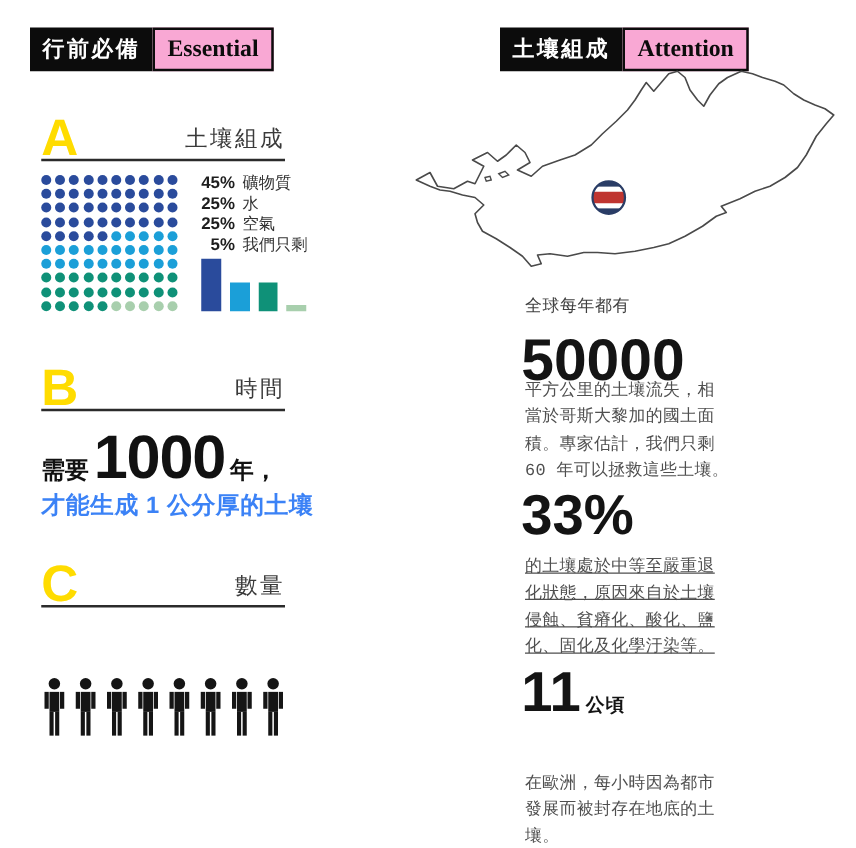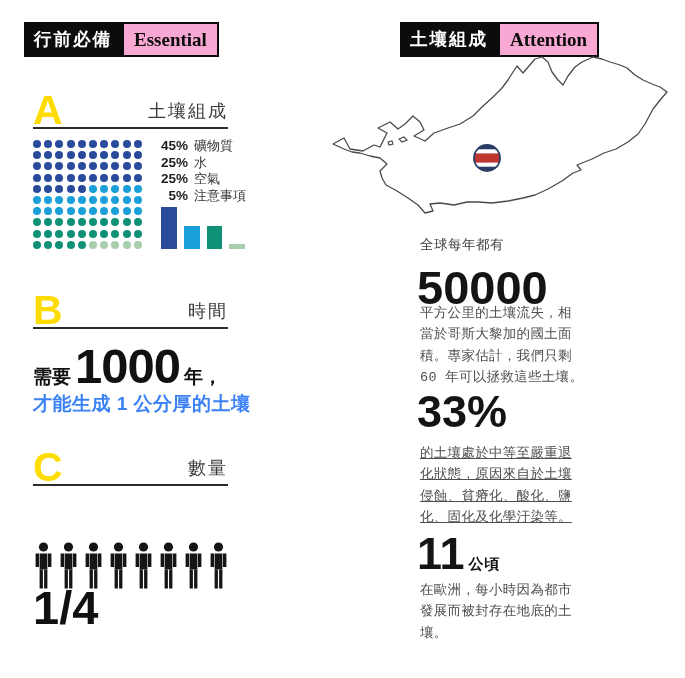--- a/index.html
+++ b/index.html
@@ -55,21 +55,21 @@
   .map-wrap{position:absolute;left:330px;top:52px;}
   .stat-intro{position:absolute;left:420px;top:236px;font-size:13.5px;color:#3f3f3f;letter-spacing:0.5px;}
   .stat-big{position:absolute;font-weight:bold;color:#141414;line-height:1;}
   .big-50000{left:417px;top:252px;font-size:47px;letter-spacing:0px;margin-top:12px;}
   .big-33{left:417px;top:389px;font-size:45px;}
   .big-11{left:417px;top:531px;font-size:45px;white-space:nowrap;}
   .big-unit{font-size:15px;font-weight:bold;margin-left:4px;letter-spacing:1px;}
   .stat-desc{position:absolute;left:420px;width:164px;font-size:13.5px;color:#4f4f4f;line-height:1.58;letter-spacing:0.3px;}
   .desc-1{top:303px;font-family:Liberation Mono, monospace;}
   .desc-2{top:442px;text-decoration:underline;}
-  .desc-3{top:579px;}
+  .desc-3{top:615px;}
 </style>
 </head>
 <body>
 
 <div id="canvas">
 
   <div class="tag-header" style="left:24px;top:22px;">
     <div class="tag-zh">行前必備</div>
     <div class="tag-en">Essential</div>
   </div>
@@ -190,21 +190,21 @@
       <div class="legend-row">
         <span class="legend-num">25%</span>
         <span class="legend-label">水</span>
       </div>
       <div class="legend-row">
         <span class="legend-num">25%</span>
         <span class="legend-label">空氣</span>
       </div>
       <div class="legend-row">
         <span class="legend-num">5%</span>
-        <span class="legend-label">注意事項</span>
+        <span class="legend-label">我們只剩</span>
       </div>
     </div>
 
   <div class="bars">
       <div class="bar" style="height: 42px; background: rgb(42, 75, 156);"></div>
       <div class="bar" style="height: 23px; background: rgb(27, 159, 216);"></div>
       <div class="bar" style="height: 23px; background: rgb(15, 145, 120);"></div>
       <div class="bar" style="height: 5px; background: rgb(168, 207, 173);"></div>
     </div>
 
@@ -282,21 +282,20 @@
       <svg class="person" viewBox="0 0 21 47">
         <circle cx="10.5" cy="5" r="4.6" fill="#151515"></circle>
         <rect x="2.6" y="11.5" width="3.4" height="13.5" fill="#151515"></rect>
         <rect x="15" y="11.5" width="3.4" height="13.5" fill="#151515"></rect>
         <rect x="6.6" y="11.5" width="7.8" height="16" fill="#151515"></rect>
         <rect x="6.6" y="27.5" width="3.3" height="19" fill="#151515"></rect>
         <rect x="11.1" y="27.5" width="3.3" height="19" fill="#151515"></rect>
       </svg>
     </div>
 
-  <div class="fraction-big">1/4</div>
 
   <div class="tag-header" style="left:400px;top:22px;">
     <div class="tag-zh">土壤組成</div>
     <div class="tag-en">Attention</div>
   </div>
 
   <div class="map-wrap">
     <svg width="340" height="187" viewBox="0 0 340 187">
       <path fill="#ffffff" stroke="#4a4a4a" stroke-width="1.3" stroke-linejoin="round" d="M3,92 L14,86 L20,97 L33,99 L44,93 L50,95 L57,81 L48,76 L60,70 L68,77 L75,72 L83,64 L90,70 L94,78 L84,84 L95,89 L104,81 L118,76 L130,72 L143,64 L152,55 L163,45 L172,36 L178,28 L183,20 L187,14 L193,21 L199,14 L205,7 L212,5 L218,10 L222,20 L228,28 L233,33 L238,24 L245,15 L252,10 L263,5 L272,7 L280,10 L290,13 L297,16 L305,23 L313,28 L322,32 L330,35 L337,40 L331,47 L323,57 L315,72 L308,82 L298,90 L286,97 L274,101 L262,107 L252,111 L247,113 L251,118 L243,121 L232,129 L218,137 L205,143 L193,146 L178,149 L162,151 L148,150 L137,150 L124,153 L110,151 L100,152 L103,159 L95,161 L88,153 L78,146 L67,139 L56,133 L52,126 L50,119 L57,112 L50,106 L40,104 L30,101 L22,100 L14,97 Z"></path>
       <path fill="#ffffff" stroke="#4a4a4a" stroke-width="1.1" d="M69,87 l5,-2 l3,3 l-5,2 Z"></path>

